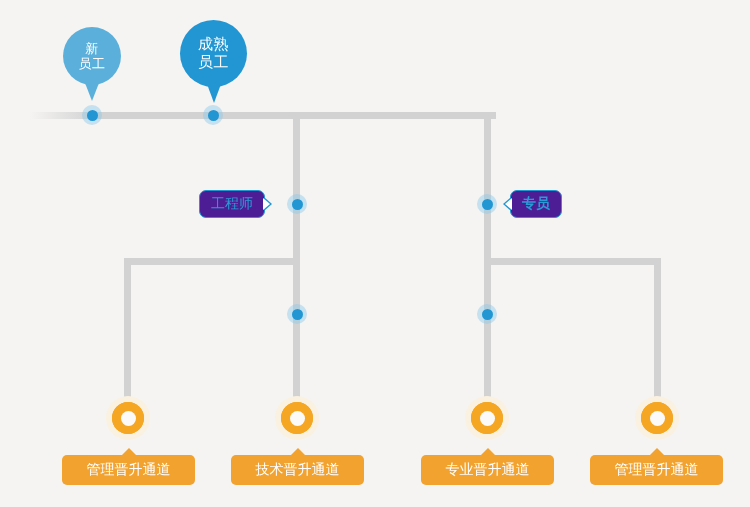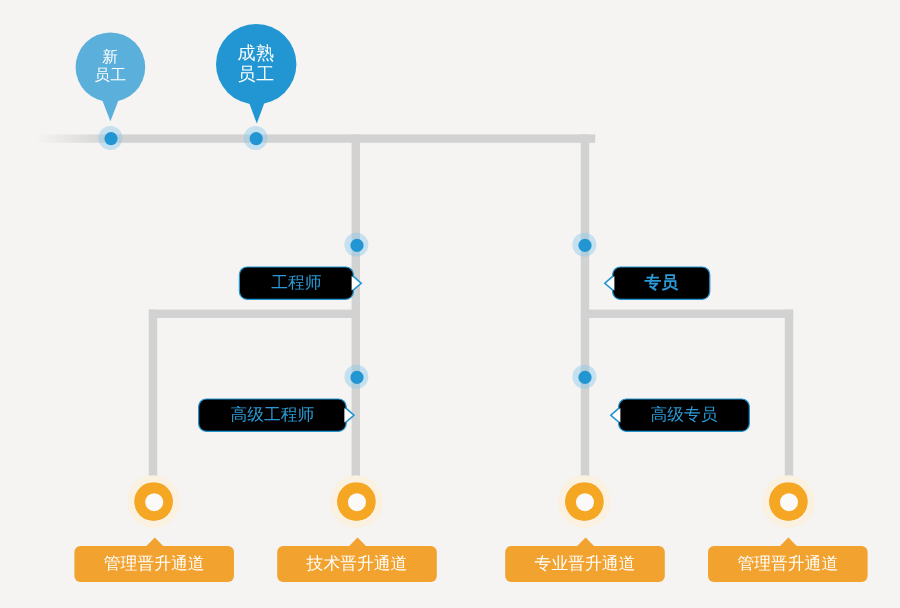--- a/index.html
+++ b/index.html
@@ -59,30 +59,29 @@
   .bubble-mature{
     left:180px;top:20px;width:67px;height:67px;
     background:#2196d3;font-size:15px;text-align:right;
   }
   .bubble-mature .tail{bottom:-16px;border-top:19px solid #2196d3;}
 
   
   .pill{
     position:absolute;
     border:1px solid #2196d3;
-    background:#000000;
+    background:#4c1d95;
     border-radius:7px;
     color:#2a9ad6;
     font-size:14px;
     height:28px;
     display:flex;align-items:center;justify-content:center;
-    padding:0 26px;
+    padding:0 11px;
     box-sizing:border-box;
     white-space:nowrap;
-    margin-top:32px;
   }
   
   .pill.point-right::before{
     content:"";position:absolute;right:-8px;top:50%;
     transform:translateY(-50%);
     width:0;height:0;
     border-top:7px solid transparent;border-bottom:7px solid transparent;
     border-left:8px solid #2196d3;
   }
   .pill.point-right::after{
@@ -178,26 +177,20 @@
   <div class="pill point-right" style="left:199px;top:190px;">
     <span>工程师</span>
   </div>
   <div class="pill point-left" style="left:510px;top:190px;font-weight:bold;">
     <span>专员</span>
   </div>
 
   <div class="bdot" style="left:287px;top:304px;"></div>
   <div class="bdot" style="left:477px;top:304px;"></div>
 
-  <div class="pill point-right" style="left:165px;top:300px;">
-    <span>高级工程师</span>
-  </div>
-  <div class="pill point-left" style="left:515px;top:300px;">
-    <span>高级专员</span>
-  </div>
 
   <div class="odot" style="left:106px;top:396px;">
       <span class="hole"></span>
     </div>
   <div class="odot" style="left:275px;top:396px;">
       <span class="hole"></span>
     </div>
   <div class="odot" style="left:465px;top:396px;">
       <span class="hole"></span>
     </div>

